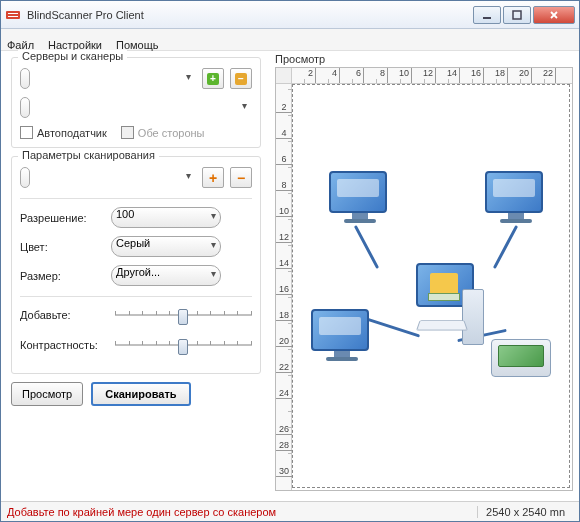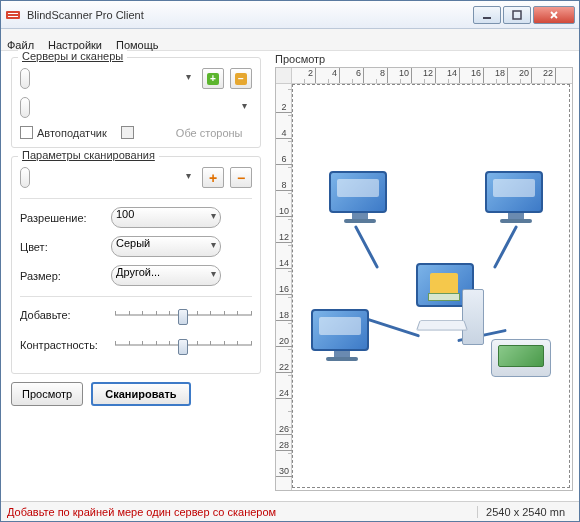--- a/index.html
+++ b/index.html
@@ -16,42 +16,42 @@
 .win-close { background: linear-gradient(#f29a8f, #d1493a); color: #fff; width: 42px; }
 
 .menubar { height: 22px; background: #f5f5f5; display: flex; align-items: center; padding: 0 6px; gap: 14px; border-bottom: 1px solid #e0e0e0; }
 .menu-item { cursor: pointer; color: #222; margin-top: 10px; }
 
 .content { display: flex; height: calc(100% - 28px - 22px - 20px); }
 .left-panel { width: 270px; padding: 6px 10px; }
 .right-panel { flex: 1; padding: 2px 6px 6px 4px; }
 
 .group { border: 1px solid #dcdcdc; border-radius: 3px; padding: 10px 8px 8px 8px; margin-bottom: 8px; position: relative; }
-.group-label { position: absolute; top: -8px; left: 6px; background: #fff; padding: 0 4px; color: #333; text-decoration: underline; }
+.group-label { position: absolute; top: -8px; left: 6px; background: #fff; padding: 0 4px; color: #333; }
 
 .row { display: flex; align-items: center; gap: 6px; margin-bottom: 8px; }
 .label { width: 85px; color: #222; }
 
 select, .select { flex: 1; height: 21px; border: 1px solid #a7a7a7; background: linear-gradient(#fff, #eaeaea); border-radius: 10px; padding: 0 4px; appearance: none; position: relative; }
 .select-wrap { flex: 1; position: relative; }
 .select-wrap::after { content: "▾"; position: absolute; right: 5px; top: 3px; pointer-events: none; color: #555; font-size: 10px; }
 .select-small { width: 110px; flex: none; }
 
 .icon-btn { width: 22px; height: 21px; border: 1px solid #a7a7a7; background: linear-gradient(#fff, #e9e9e9); border-radius: 2px; display: flex; align-items: center; justify-content: center; cursor: pointer; }
 .icon-plus { color: #e07000; font-weight: bold; font-size: 14px; }
 .icon-minus { color: #e07000; font-weight: bold; font-size: 14px; }
 .icon-plus-green { width: 12px; height: 12px; background: #5cb52e; border-radius: 2px; display: flex; align-items: center; justify-content: center; color: #fff; font-weight: bold; font-size: 10px; }
 .icon-minus-orange { width: 12px; height: 12px; background: #e6a730; border-radius: 2px; display: flex; align-items: center; justify-content: center; color: #fff; font-weight: bold; font-size: 10px; }
 
 .checkbox-row { display: flex; gap: 14px; margin-top: 4px; align-items: flex-end; }
 .checkbox-item { display: flex; align-items: center; gap: 4px; }
 .checkbox { width: 13px; height: 13px; border: 1px solid #8a8a8a; background: #fff; }
 .checkbox.disabled { background: #f0f0f0; }
 .checkbox-label { color: #333; }
-.checkbox-label.disabled { color: #a0a0a0; margin-left: 38px; }
+.checkbox-label.disabled { color: #a0a0a0; }
 
 .slider-row { display: flex; align-items: center; margin-bottom: 10px; }
 .slider-label { width: 95px; color: #222; }
 .slider { flex: 1; height: 20px; position: relative; }
 .slider-track { position: absolute; top: 9px; left: 0; right: 0; height: 2px; background: #c0c0c0; }
 .slider-ticks { position: absolute; top: 6px; left: 0; right: 0; height: 8px; display: flex; justify-content: space-between; }
 .slider-tick { width: 1px; height: 4px; background: #999; }
 .slider-thumb { position: absolute; top: 4px; width: 10px; height: 16px; background: linear-gradient(#f0f4fa, #cdd9e8); border: 1px solid #6f849c; border-radius: 2px; left: 46%; }
 
 .button-row { display: flex; gap: 8px; margin-top: 6px; }

